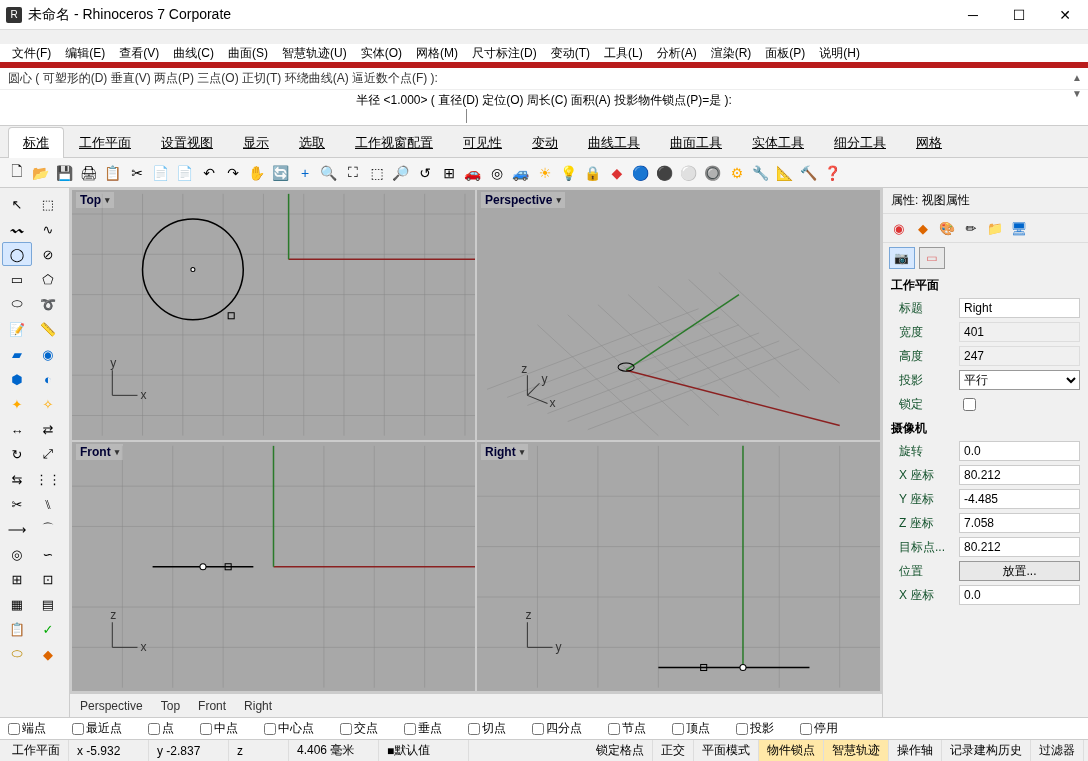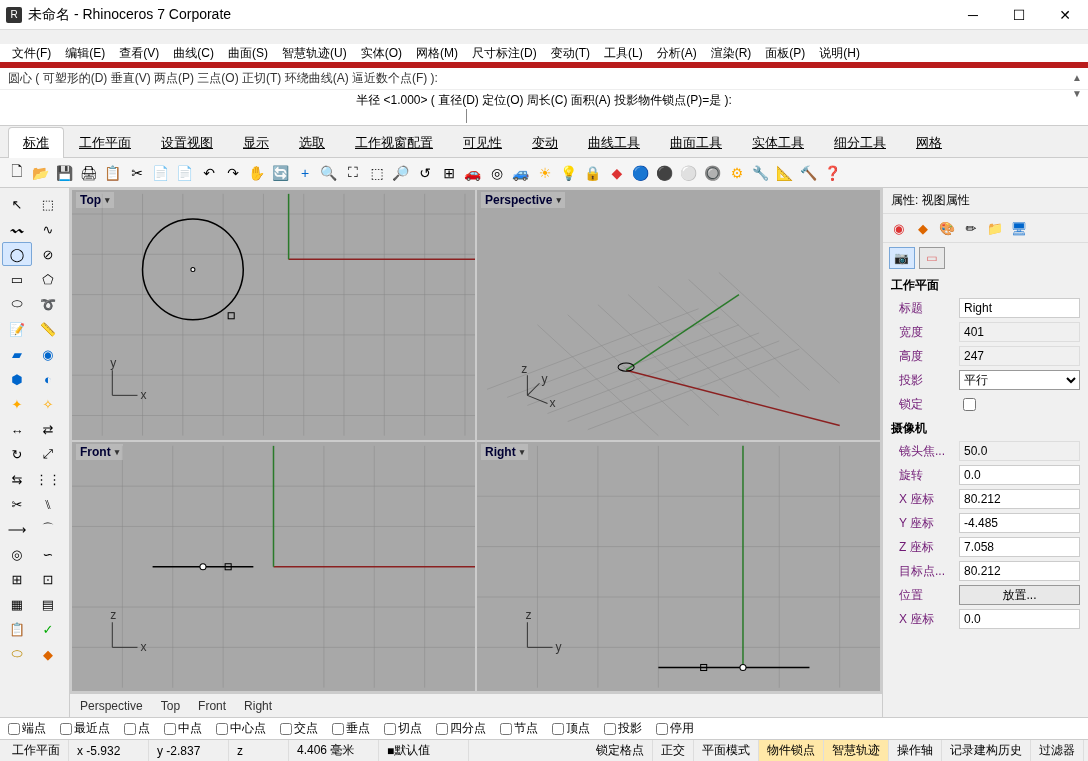--- a/index.html
+++ b/index.html
@@ -56,29 +56,29 @@
 
 .rightpanel { width: 206px; background: #f0f0f0; border-left: 1px solid #ccc; display: flex; flex-direction: column; }
 .rp-title { padding: 4px 8px; font-size: 12px; border-bottom: 1px solid #ddd; }
 .rp-icons { padding: 4px 6px; display: flex; gap: 4px; border-bottom: 1px solid #ddd; }
 .rp-icons .ic { width: 20px; height: 20px; display: flex; align-items: center; justify-content: center; border-radius: 2px; font-size: 13px; }
 .rp-icons2 { padding: 4px 6px; display: flex; gap: 4px; }
 .rp-icons2 .ic { width: 26px; height: 22px; display: flex; align-items: center; justify-content: center; border: 1px solid #999; background: #e8e8e8; }
 .rp-icons2 .ic.sel { background: #d6e8ff; border-color: #7aa7d8; }
 .rp-section { padding: 4px 8px 2px; font-weight: bold; font-size: 12px; }
 .rp-row { display: flex; align-items: center; padding: 2px 8px; height: 24px; gap: 4px; }
-.rp-row .lbl { width: 64px; font-size: 12px; padding-left: 8px; color: #701a75; }
+.rp-row .lbl { width: 64px; font-size: 12px; padding-left: 8px; color: #14532d; }
 .rp-row .val { flex: 1; font-size: 12px; padding: 2px 4px; background: #fff; border: 1px solid #ccc; height: 20px; display: flex; align-items: center; }
 .rp-row .val.ro { background: #f0f0f0; border-color: #ddd; }
 .rp-row .val.btn { justify-content: center; background: #e8e8e8; border-color: #999; }
 .rp-row select { flex: 1; height: 20px; border: 1px solid #999; background: #fff; font-size: 12px; }
 .rp-row input[type=checkbox] { margin-left: 4px; }
 
 
-.osnap { height: 22px; background: #fff; display: flex; align-items: center; padding: 0 8px; gap: 14px; border-top: 1px solid #ccc; }
+.osnap { height: 22px; background: #fff; display: flex; align-items: center; padding: 0 8px; gap: 26px; border-top: 1px solid #ccc; }
 .osnap label { display: flex; align-items: center; gap: 2px; font-size: 12px; }
 .osnap input { width: 12px; height: 12px; }
 
 .statusbar { height: 22px; background: #f0f0f0; display: flex; align-items: center; padding: 0 4px; gap: 0; border-top: 1px solid #ccc; font-size: 12px; }
 .statusbar .cell { padding: 0 8px; border-right: 1px solid #ddd; white-space: nowrap; height: 100%; display: flex; align-items: center; }
 .statusbar .cell.hl { background: #ffe8a8; }
 .statusbar .spacer { flex: 1; }
 
 svg line.grid { stroke: #888; stroke-width: 0.5; }
 svg line.axR { stroke: #8b2020; stroke-width: 1.5; }
@@ -437,24 +437,20 @@
         <span class="lbl">投影</span>
         <select><option>平行</option></select>
       </div>
     <div class="rp-row">
         <span class="lbl">锁定</span>
         <input type="checkbox" style="">
       </div>
 
     <div class="rp-section">摄像机</div>
     <div class="rp-row">
-        <span class="lbl">镜头焦...</span>
-        <span class="val ro">50.0</span>
-      </div>
-    <div class="rp-row">
         <span class="lbl">旋转</span>
         <span class="val">0.0</span>
       </div>
     <div class="rp-row">
         <span class="lbl">X 座标</span>
         <span class="val">80.212</span>
       </div>
     <div class="rp-row">
         <span class="lbl">Y 座标</span>
         <span class="val">-4.485</span>

